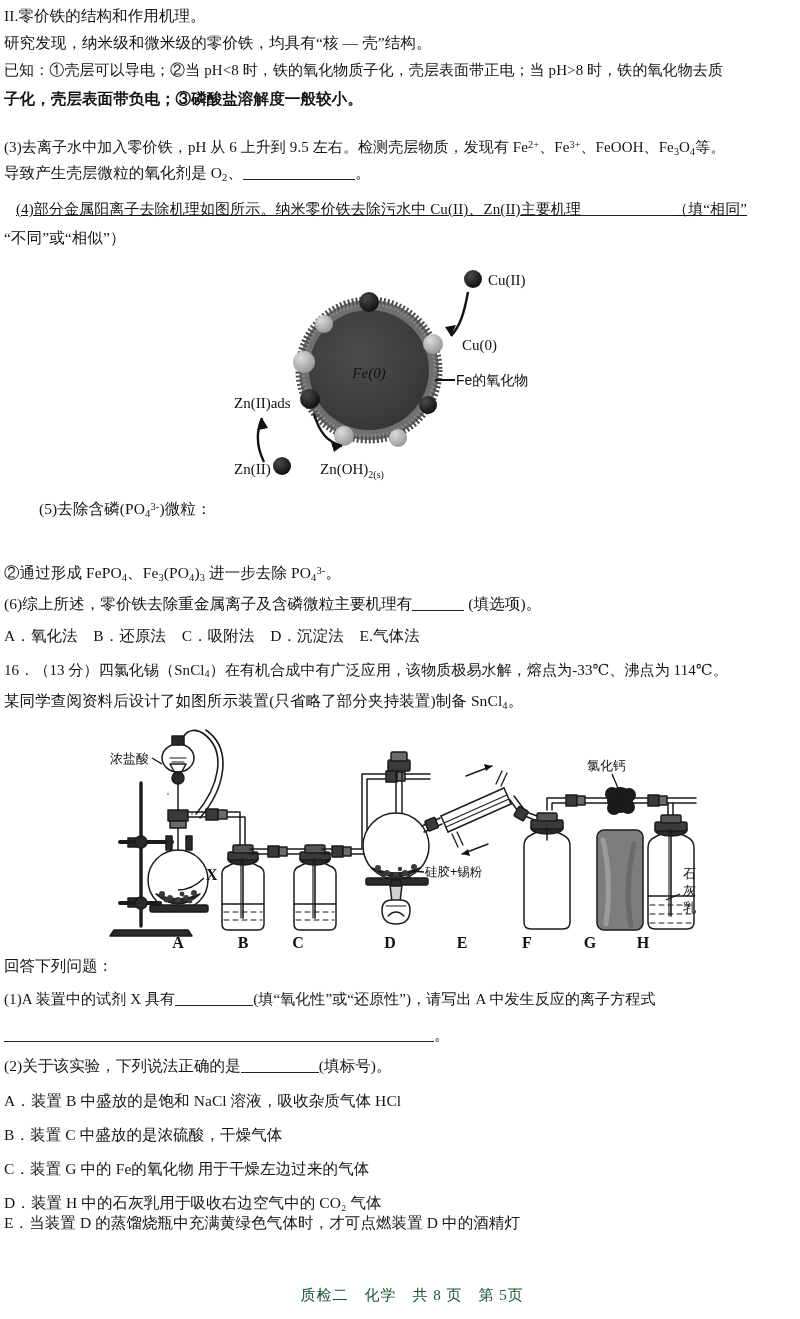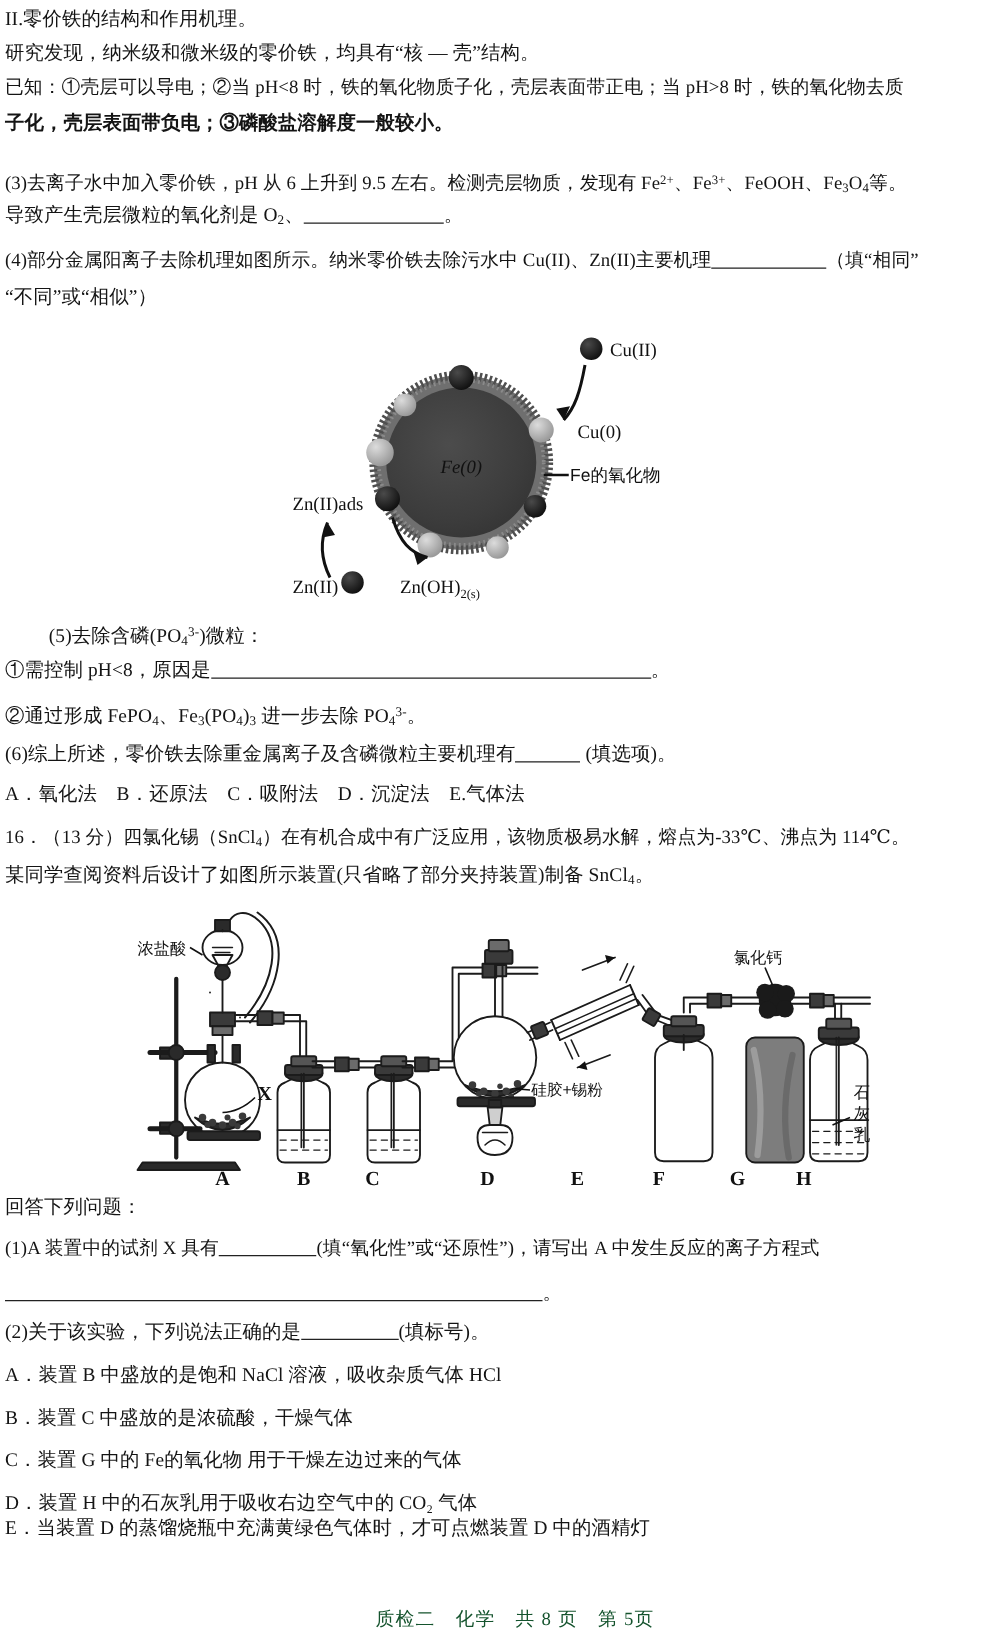--- a/index.html
+++ b/index.html
@@ -56,21 +56,21 @@
   <div class="ln" style="left:4px;top:61px;font-size:15px;">已知：①壳层可以导电；②当 pH&lt;8 时，铁的氧化物质子化，壳层表面带正电；当 pH&gt;8 时，铁的氧化物去质</div>
   <div class="ln" style="left:4px;top:89px;font-weight:bold;">子化，壳层表面带负电；③磷酸盐溶解度一般较小。</div>
 
   <div class="ln" style="left:4px;top:135px;font-size:15px;">
     <span>(3)去离子水中加入零价铁，pH 从 6 上升到 9.5 左右。检测壳层物质，发现有 Fe</span><sup>2+</sup><span>、Fe</span><sup>3+</sup><span>、FeOOH、Fe</span><sub>3</sub><span>O</span><sub>4</sub><span>等。</span>
   </div>
   <div class="ln" style="left:4px;top:163px;">
     <span>导致产生壳层微粒的氧化剂是 O</span><sub>2</sub><span>、</span><span class="blank b2"></span><span>。</span>
   </div>
 
-  <div class="ln" style="left:4px;top:200px;font-size:15px;">
+  <div class="ln" style="left:16px;top:200px;font-size:15px;text-decoration:underline;">
     <span>(4)部分金属阳离子去除机理如图所示。纳米零价铁去除污水中 Cu(II)、Zn(II)主要机理</span><span class="blank b1"></span><span>（填“相同”</span>
   </div>
   <div class="ln" style="left:4px;top:228px;">“不同”或“相似”）</div>
 
   <div id="fig-nano">
     <svg width="340" height="222" viewBox="0 0 340 222" xmlns="http://www.w3.org/2000/svg">
       <defs>
         <radialGradient id="coreg" cx="42%" cy="38%" r="72%">
           <stop offset="0%" stop-color="#4c4c4c"></stop>
           <stop offset="70%" stop-color="#3c3c3c"></stop>
@@ -125,23 +125,20 @@
       <path d="M82 152 C88 172 96 180 110 184" fill="none" stroke="#111" stroke-width="2.4"></path>
       <path d="M110 184 L99 180 L102 190 Z" fill="#111"></path>
 
       <text class="figlab" x="88" y="212"><tspan>Zn(OH)</tspan><tspan dy="4" font-size="10">2(s)</tspan></text>
     </svg>
   </div>
 
   <div class="ln" style="left:4px;top:497px;margin-left:35px;">
     <span>(5)去除含磷(PO</span><sub>4</sub><sup>3-</sup><span>)微粒：</span>
   </div>
-  <div class="ln" style="left:4px;top:527px;">
-    <span>①需控制 pH&lt;8，原因是</span><span class="blank" style="width:352px;"></span><span>。</span>
-  </div>
   <div class="ln" style="left:4px;top:561px;">
     <span>②通过形成 FePO</span><sub>4</sub><span>、Fe</span><sub>3</sub><span>(PO</span><sub>4</sub><span>)</span><sub>3</sub><span> 进一步去除 PO</span><sub>4</sub><sup>3-</sup><span>。</span>
   </div>
 
   <div class="ln" style="left:4px;top:594px;">
     <span>(6)综上所述，零价铁去除重金属离子及含磷微粒主要机理有</span><span class="blank b4"></span><span> (填选项)。</span>
   </div>
   <div class="ln" style="left:4px;top:626px;">A．氧化法　B．还原法　C．吸附法　D．沉淀法　E.气体法</div>
 
   <div class="ln" style="left:4px;top:661px;font-size:15px;">

